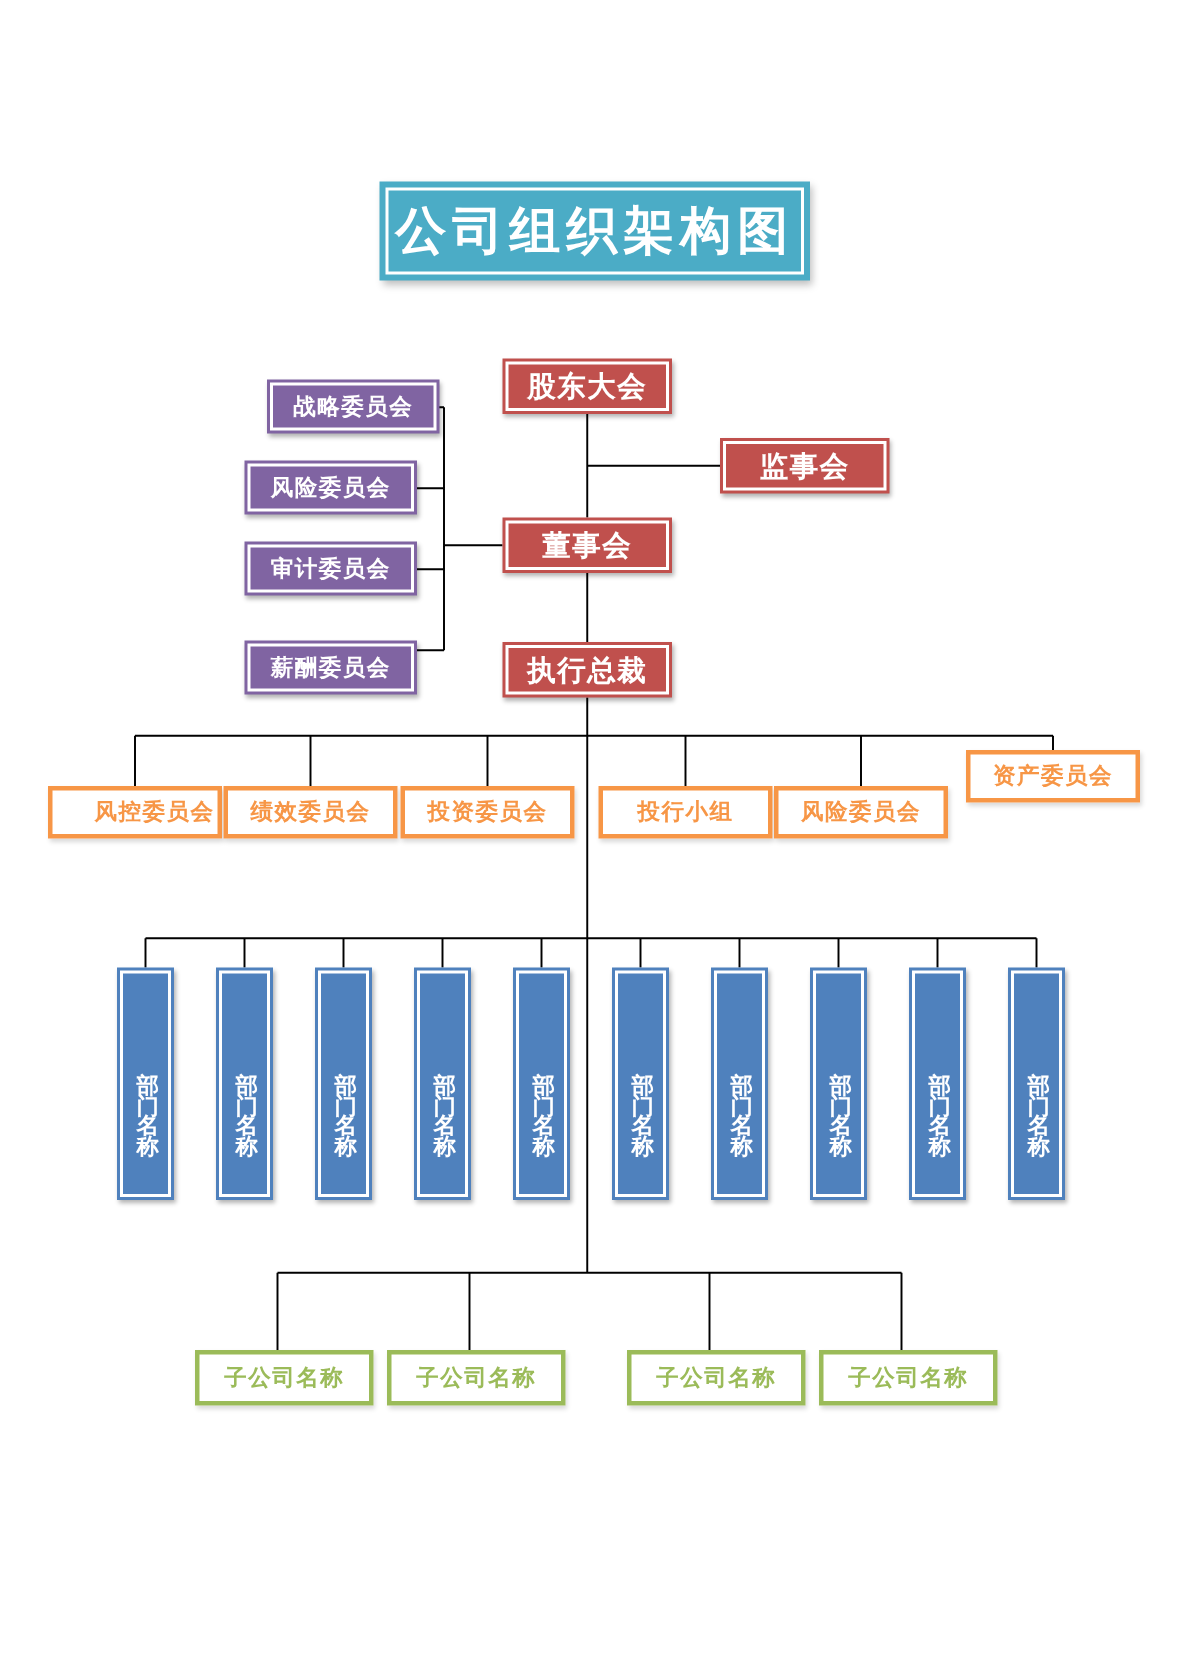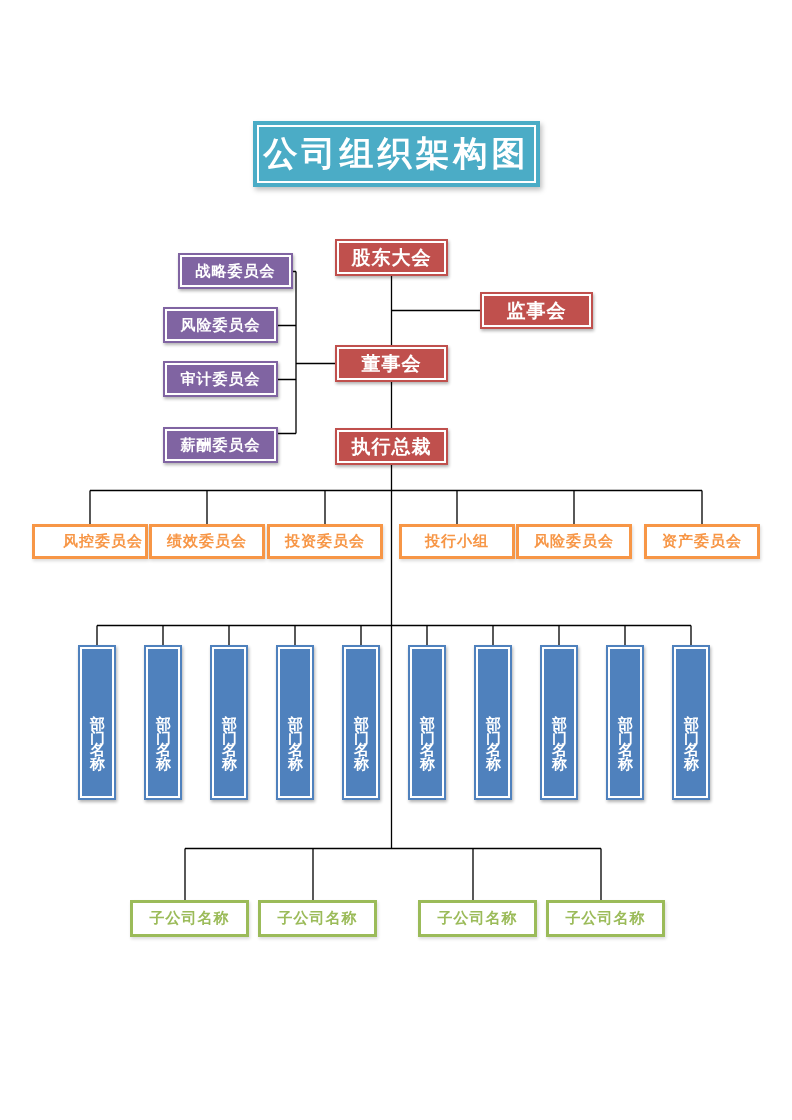--- a/index.html
+++ b/index.html
@@ -78,21 +78,21 @@
   <div class="node purple" style="left:178px;top:253px;">战略委员会</div>
   <div class="node purple" style="left:163px;top:361px;">审计委员会</div>
   <div class="node purple" style="left:163px;top:307px;">风险委员会</div>
   <div class="node purple" style="left:163px;top:415px;margin-top:12px;">薪酬委员会</div>
 
   <div class="node orange" style="left:32px;top:524px;padding-left:26px;">风控委员会</div>
   <div class="node orange" style="left:149px;top:524px;">绩效委员会</div>
   <div class="node orange" style="left:399px;top:524px;">投行小组</div>
   <div class="node orange" style="left:267px;top:524px;">投资委员会</div>
   <div class="node orange" style="left:516px;top:524px;">风险委员会</div>
-  <div class="node orange" style="left:644px;top:524px;">资产委员会</div>
+  <div class="node orange" style="left:644px;top:500px;">资产委员会</div>
 
   <div class="node blue" style="left:78px;top:645px;">部门名称</div>
   <div class="node blue" style="left:144px;top:645px;">部门名称</div>
   <div class="node blue" style="left:210px;top:645px;">部门名称</div>
   <div class="node blue" style="left:276px;top:645px;">部门名称</div>
   <div class="node blue" style="left:342px;top:645px;">部门名称</div>
   <div class="node blue" style="left:408px;top:645px;">部门名称</div>
   <div class="node blue" style="left:474px;top:645px;">部门名称</div>
   <div class="node blue" style="left:540px;top:645px;">部门名称</div>
   <div class="node blue" style="left:606px;top:645px;">部门名称</div>

